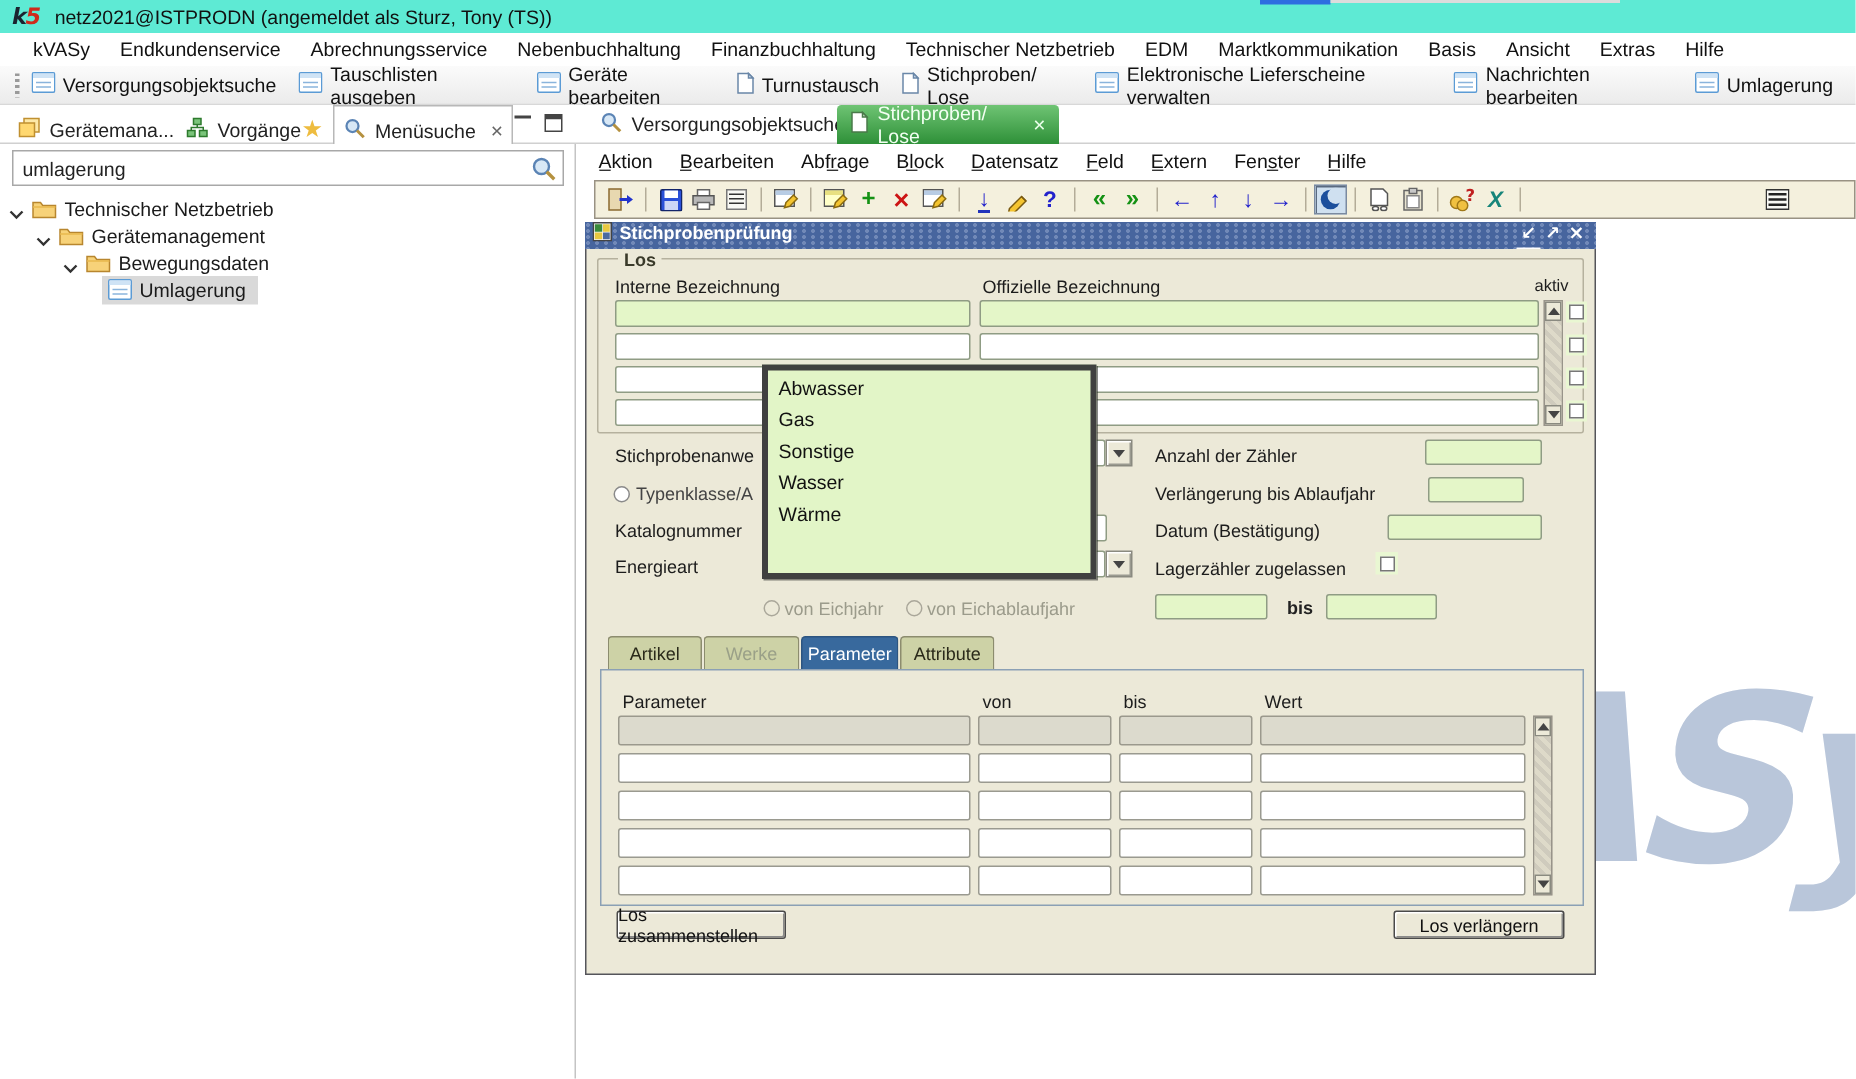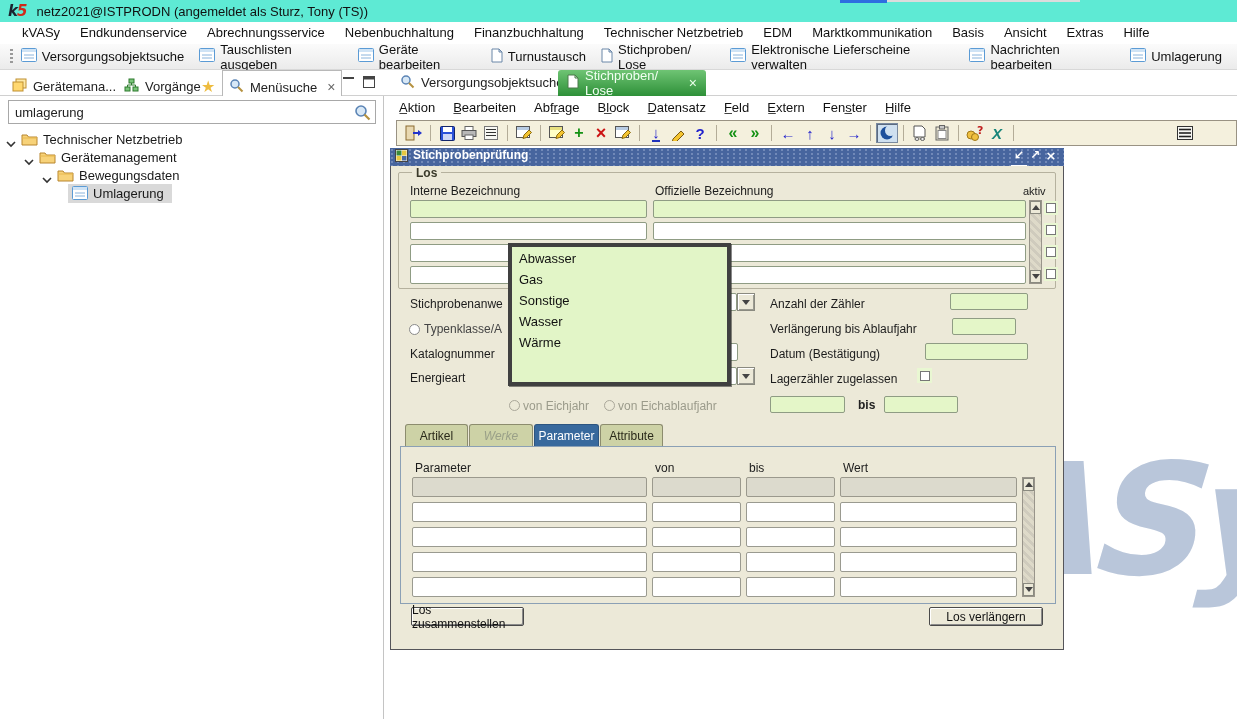--- a/index.html
+++ b/index.html
@@ -562,21 +562,21 @@
 
 <div class="dd">
   <div class="dd-item">Abwasser</div>
   <div class="dd-item">Gas</div>
   <div class="dd-item">Sonstige</div>
   <div class="dd-item">Wasser</div>
   <div class="dd-item">Wärme</div>
 </div>
 
 <span class="ftab" style="left:405px; width:63px;">Artikel</span>
-<span class="ftab disabled" style="left:469px; width:64px;font-style:italic;">Werke</span>
+<span class="ftab disabled" style="left:469px; width:64px;">Werke</span>
 <span class="ftab active" style="left:534px; width:65px;">Parameter</span>
 <span class="ftab" style="left:600px; width:63px;">Attribute</span>
 
 <div class="parampanel"></div>
 <span class="lbl" style="left:415px; top:461px;">Parameter</span>
 <span class="lbl" style="left:655px; top:461px;">von</span>
 <span class="lbl" style="left:749px; top:461px;">bis</span>
 <span class="lbl" style="left:843px; top:461px;">Wert</span>
 
 <div class="fld grayrow" style="left:412px; top:477px; width:235px; height:20px;"></div>

